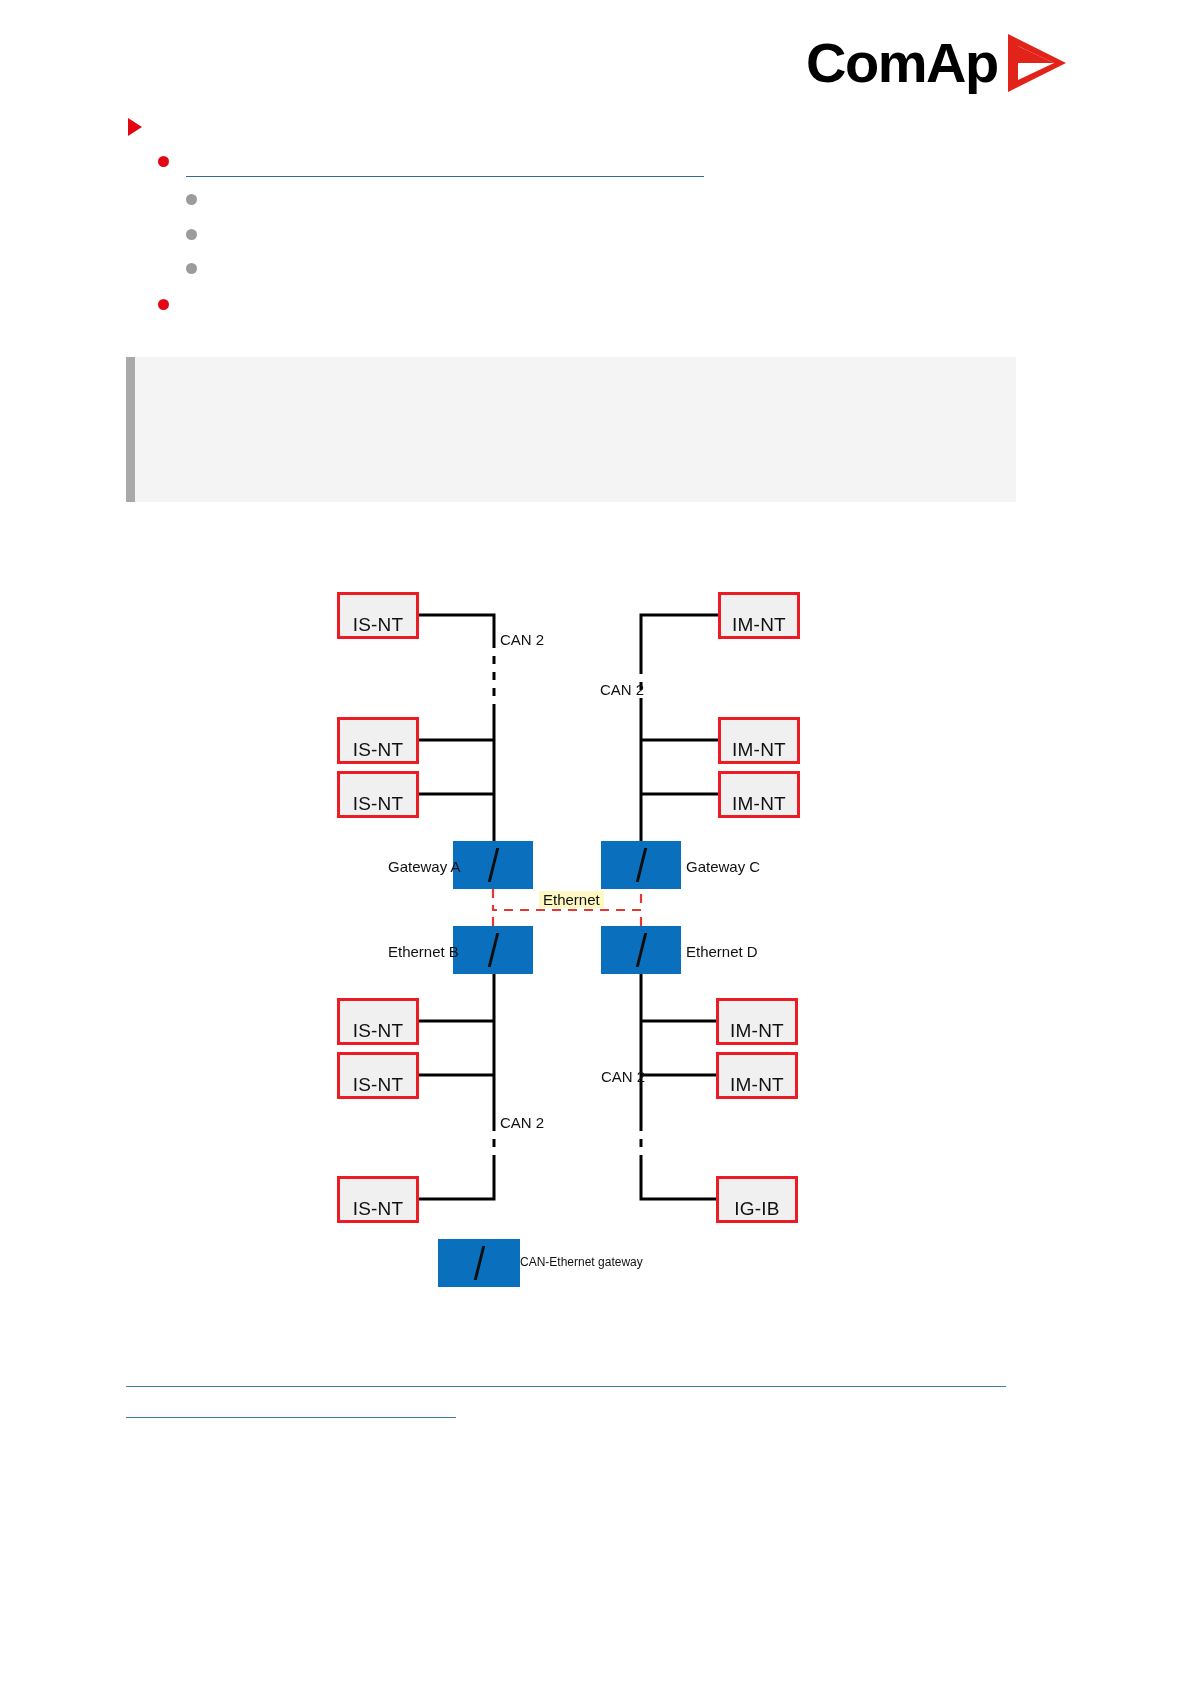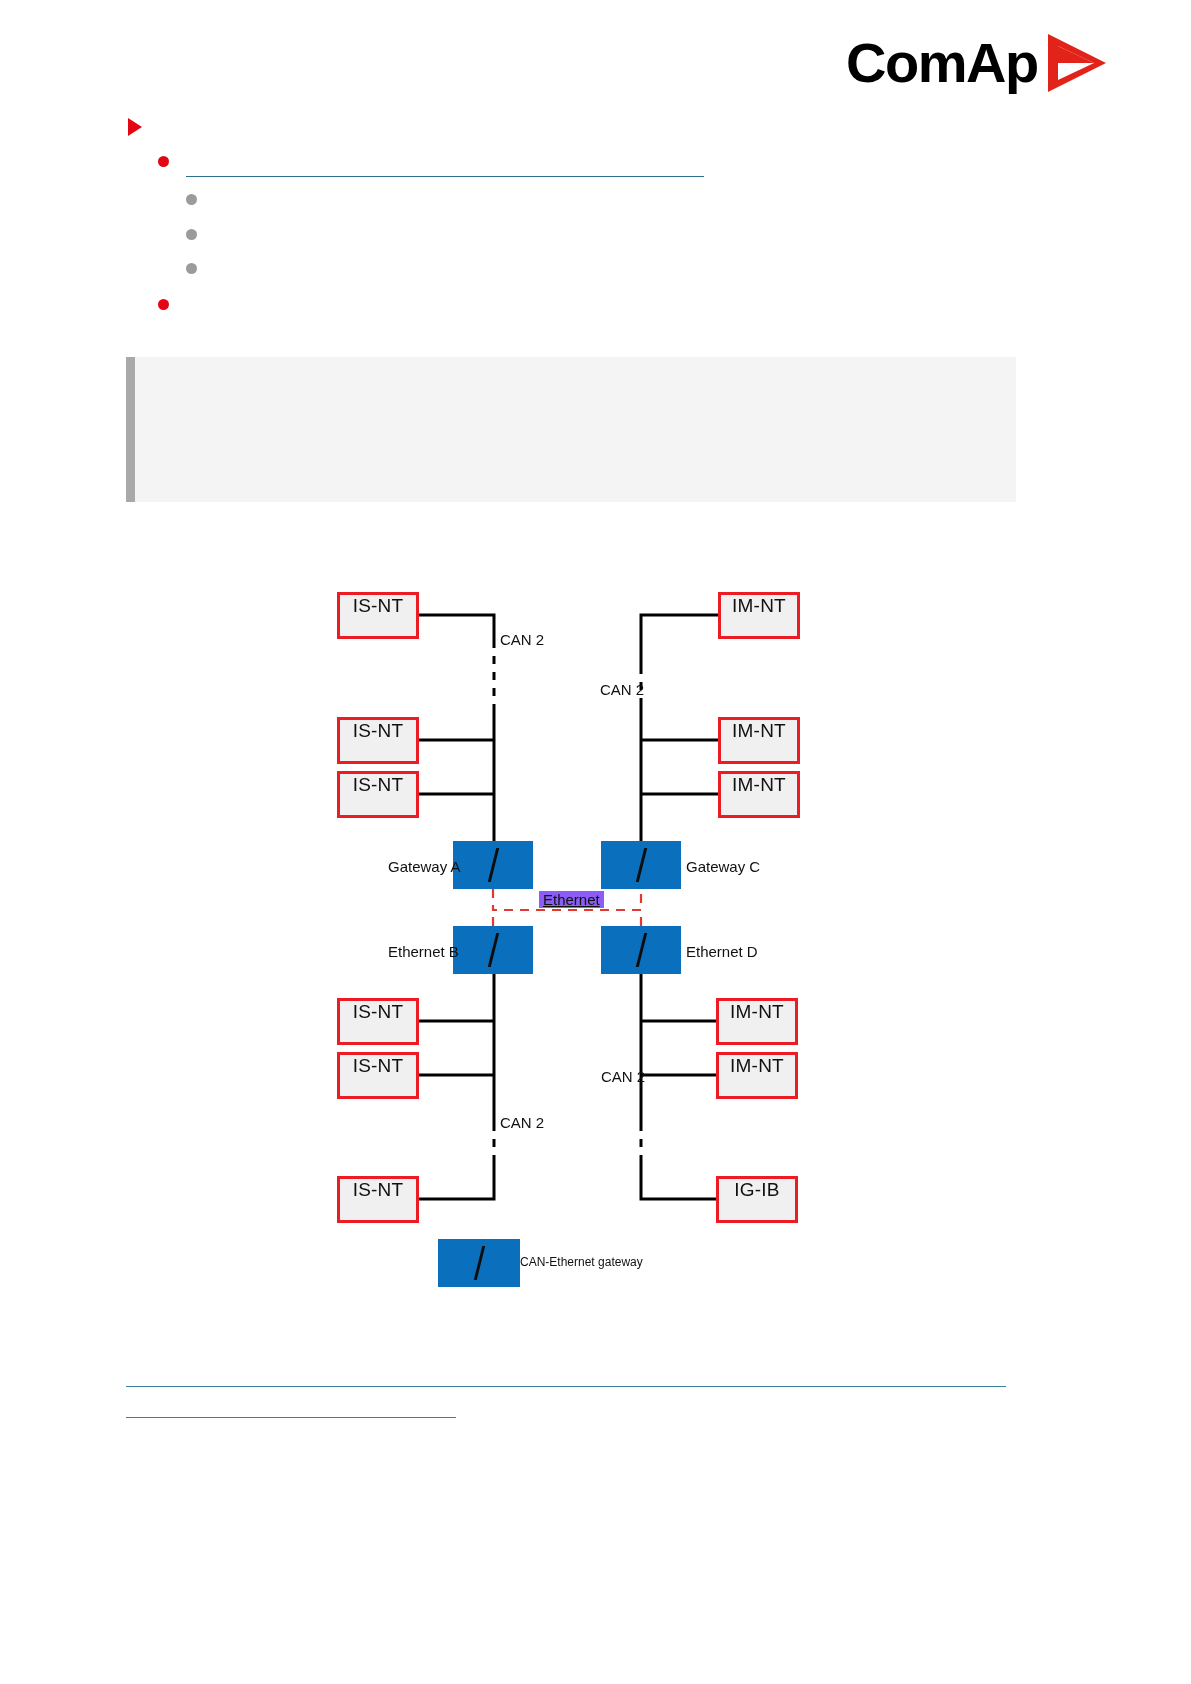--- a/index.html
+++ b/index.html
@@ -15,21 +15,21 @@
     position: relative;
     width: 1191px;
     height: 1684px;
     background: #ffffff;
     overflow: hidden;
   }
 
   
   .logo {
     position: absolute;
-    left: 846px;
+    left: 806px;
     top: 32px;
     width: 260px;
     height: 62px;
     display: flex;
     align-items: center;
     gap: 6px;
   }
   .logo-text {
     font-family: "Liberation Sans", sans-serif;
     font-weight: bold;
@@ -109,21 +109,21 @@
     pointer-events: none;
   }
   .diagram svg { display: block; }
 
   .node-box {
     position: absolute;
     background: #f0f0f0;
     border: 3px solid #ed1c24;
     box-sizing: border-box;
     display: flex;
-    align-items: flex-start;
+    align-items: flex-end;
     justify-content: center;
     font-size: 19px;
     color: #111111;
     letter-spacing: 0.2px;
   }
   .gw-box {
     position: absolute;
     background: #0a70bd;
     box-sizing: border-box;
     display: flex;
@@ -314,21 +314,21 @@
   <div class="gw-box" style="left:601px; top:926px; width:80px; height:48px;">
     <span class="gw-slash"></span>
   </div>
   <div class="diag-label" style="left:686px; top:943px;">Ethernet D</div>
 
   <div class="diag-label" style="left:500px; top:631px;">CAN 2</div>
   <div class="diag-label" style="left:600px; top:681px;">CAN 2</div>
   <div class="diag-label" style="left:500px; top:1114px;">CAN 2</div>
   <div class="diag-label" style="left:601px; top:1068px;">CAN 2</div>
 
-  <div class="diag-label" style="left:539px; top:891px; background:#8b5cf6; padding:0 4px;text-decoration:underline;">Ethernet</div>
+  <div class="diag-label" style="left:539px; top:891px; background:#fef9c3; padding:0 4px;">Ethernet</div>
 
   <div class="gw-box" style="left:438px; top:1239px; width:82px; height:48px;">
     <span class="gw-slash"></span>
   </div>
   <div class="diag-label" style="left:520px; top:1255px; font-size:12px;">CAN-Ethernet gateway</div>
 
   <div class="footer-rule-1"></div>
   <div class="footer-text" style="left:126px; top:1396px;"></div>
   <div class="footer-rule-2"></div>
   <div class="footer-text" style="left:126px; top:1424px;"></div>

